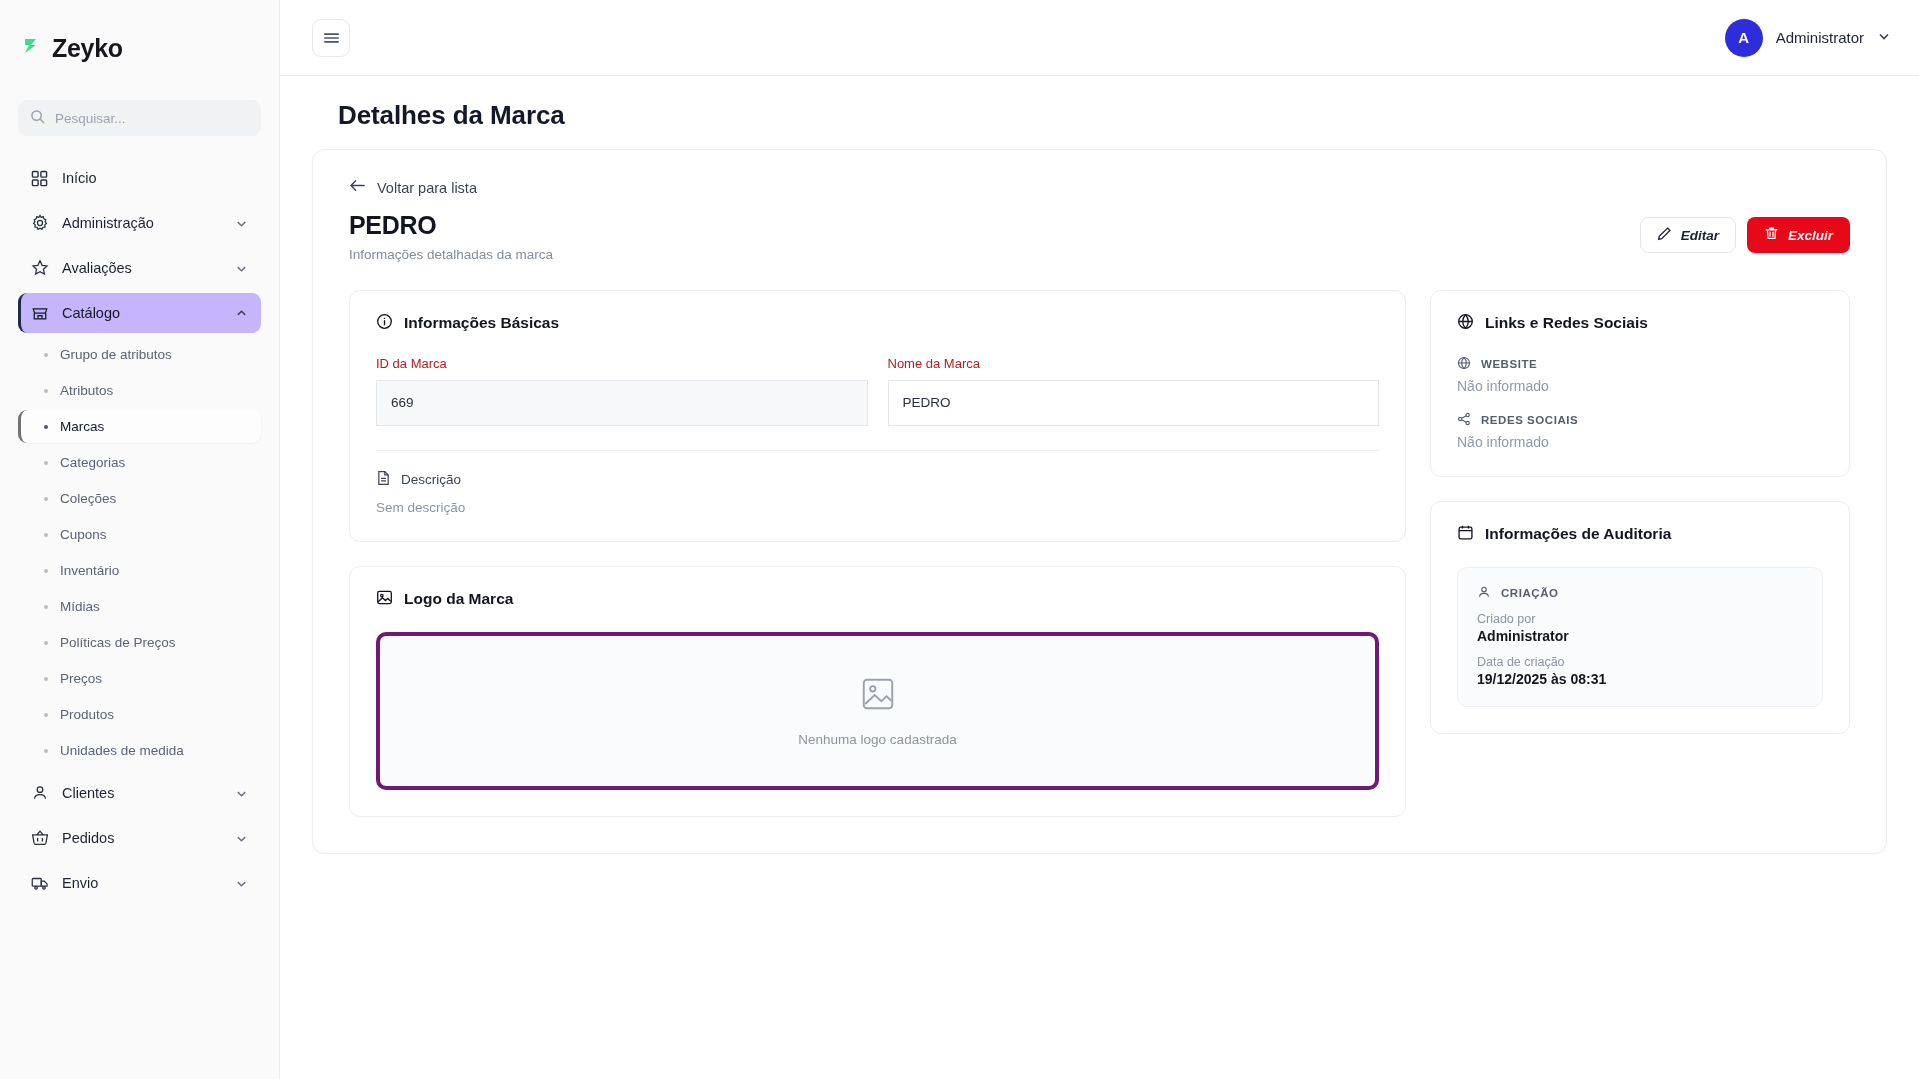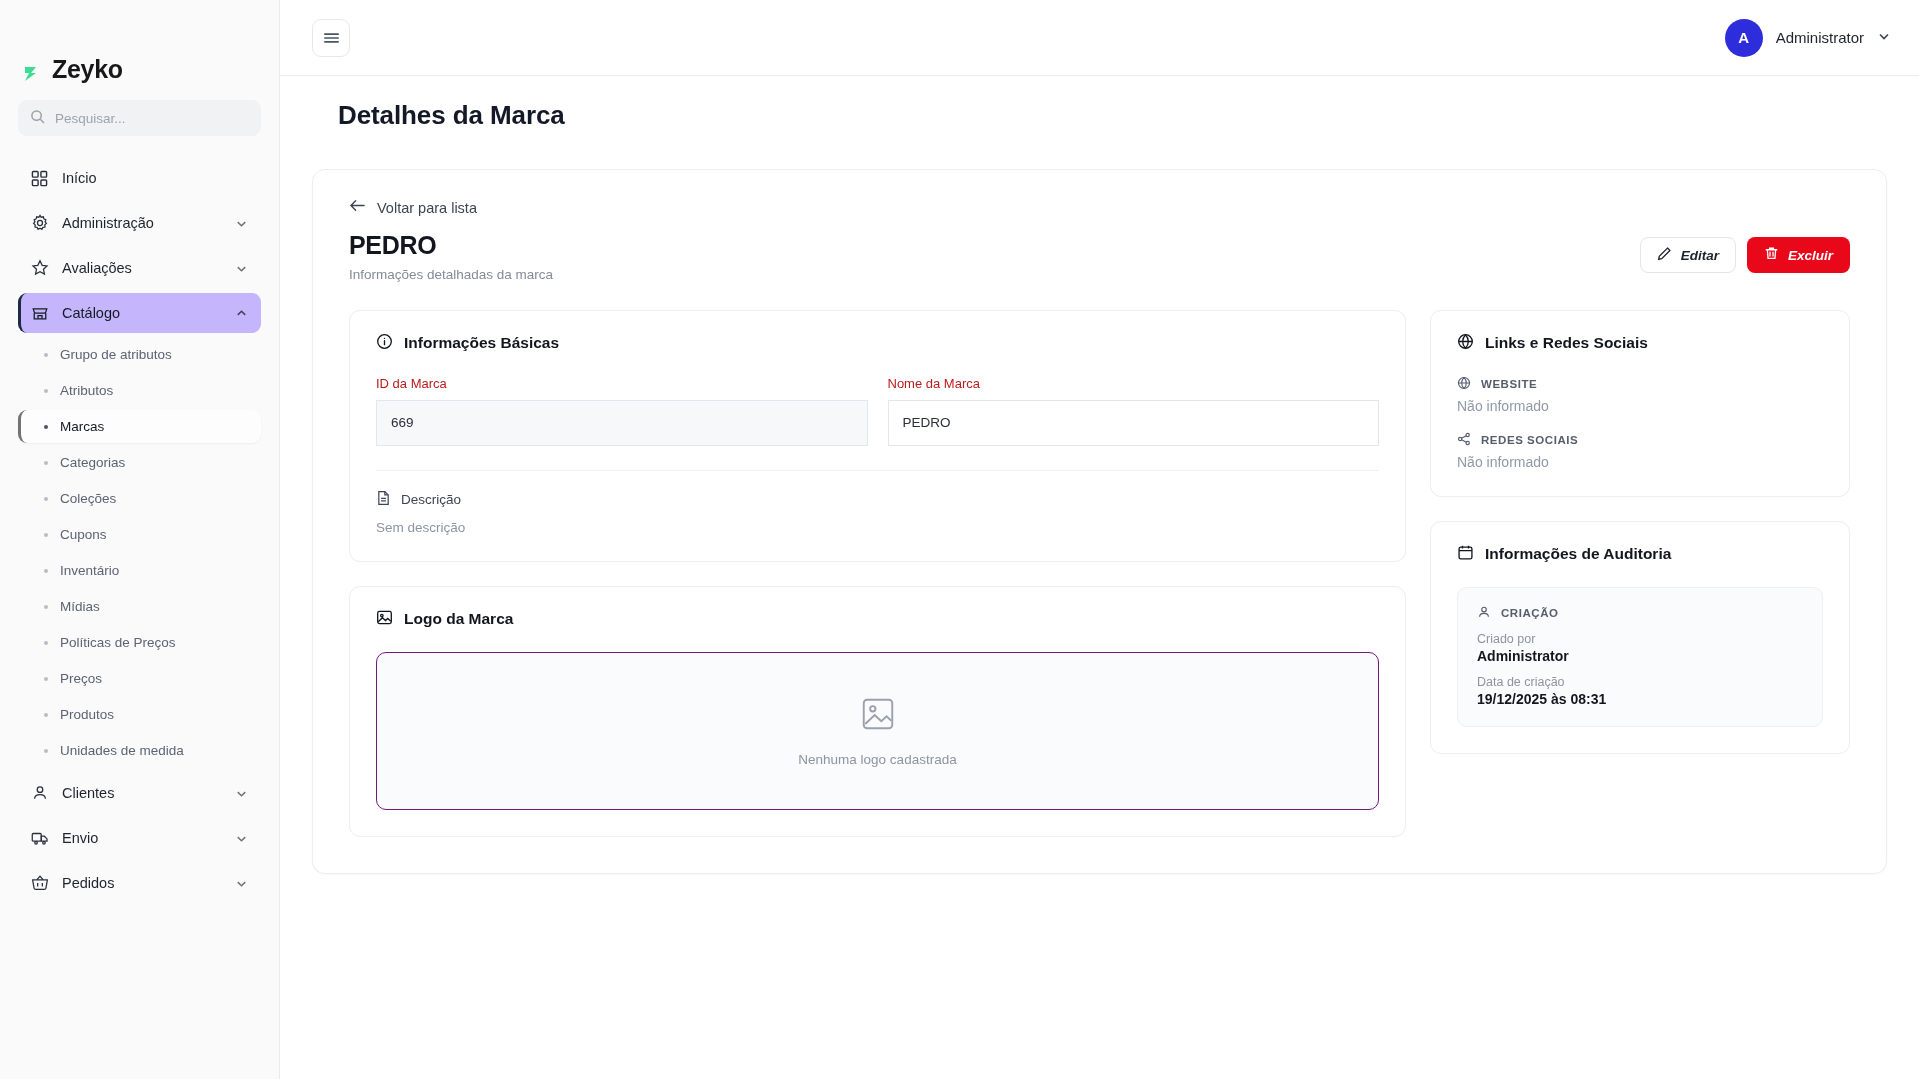--- a/index.html
+++ b/index.html
@@ -13,21 +13,21 @@
 
   
   .sidebar {
     width: 280px; height: 1079px; flex: 0 0 280px;
     background: #fafafa;
     border-right: 1px solid #ececec;
     display: flex; flex-direction: column;
     overflow: hidden;
   }
   .logo-row {
-    display: flex; align-items: flex-end; gap: 8px;
+    display: flex; align-items: flex-start; gap: 8px;
     padding: 34px 0 0 22px; height: 84px;
   }
   .logo-mark { width: 22px; height: 22px; flex: 0 0 22px; }
   .logo-text {
     font-size: 25px; font-weight: 700; color: #17171c;
     letter-spacing: -0.3px;
   }
   .search-wrap { padding: 16px 18px 0 18px; }
   .search-box {
     display: flex; align-items: center; gap: 10px;
@@ -109,21 +109,20 @@
   .page-title {
     font-size: 26px; font-weight: 700; color: #141927;
     padding: 24px 26px 18px 26px;
     letter-spacing: -0.1px;
   }
 
   .panel {
     border: 1px solid #eceef1; border-radius: 13px;
     background: #fff; padding: 28px 36px 36px 36px;
     box-shadow: 0 1px 2px rgba(16,24,40,.03);
-    margin-top: 20px;
   }
 
   .back-link {
     display: inline-flex; align-items: center; gap: 11px;
     cursor: pointer; margin-bottom: 14px;
   }
   .back-link .txt { font-size: 14.5px; color: #3c4454; }
 
   .head-row { display: flex; align-items: flex-start; justify-content: space-between; }
   .brand-name {
@@ -166,21 +165,21 @@
   .field-box.readonly { background: #f7f8fa; }
 
   .divider { height: 1px; background: #eef0f2; margin: 24px 0 19px 0; }
   .sub-head {
     display: flex; align-items: center; gap: 10px;
     font-size: 13.5px; color: #3c4454; margin-bottom: 11px;
   }
   .muted { font-size: 13.5px; color: #8d94a1; }
 
   .logo-drop {
-    border: 1px solid #701a75; border-radius: 10px;
+    border: 4px solid #701a75; border-radius: 10px;
     background: #fafbfc; height: 158px;
     display: flex; flex-direction: column;
     align-items: center; justify-content: center; gap: 15px;
   }
   .logo-drop .cap { font-size: 13.5px; color: #8d94a1; }
 
   .link-block { margin-bottom: 18px; }
   .link-block:last-child { margin-bottom: 0; }
   .link-head {
     display: flex; align-items: center; gap: 10px;
@@ -352,43 +351,43 @@
           <svg width="13" height="13" viewBox="0 0 14 14" fill="none" stroke="#6b7280" stroke-width="1.6">
               <path d="M3 5.5l4 4 4-4"></path>
             </svg>
         </span>
       </div>
 
 
       <div class="nav-item">
         <span class="ico">
           <svg width="18" height="18" viewBox="0 0 20 20" fill="none" stroke="#2a2f3c" stroke-width="1.4">
+            <path d="M6.6 6.4L10 2.4l3.4 4"></path>
+              <path d="M1.8 6.4h16.4l-1.6 9.4a1.8 1.8 0 01-1.8 1.4H5.2a1.8 1.8 0 01-1.8-1.4z"></path>
+            <path d="M7.4 10v4M12.6 10v4"></path>
+          </svg>
+        </span>
+        <span class="label">Pedidos</span>
+        <span class="chev">
+          <svg width="13" height="13" viewBox="0 0 14 14" fill="none" stroke="#6b7280" stroke-width="1.6">
+              <path d="M3 5.5l4 4 4-4"></path>
+            </svg>
+        </span>
+      </div>
+
+      <div class="nav-item">
+        <span class="ico">
+          <svg width="18" height="18" viewBox="0 0 20 20" fill="none" stroke="#2a2f3c" stroke-width="1.4">
             <rect x="1.4" y="5" width="10" height="8.6" rx="1.2"></rect>
               <path d="M11.4 8h3.4l3 3v2.6h-6.4z"></path>
             <circle cx="5.6" cy="15.4" r="1.4"></circle>
               <circle cx="14.4" cy="15.4" r="1.4"></circle>
           </svg>
         </span>
         <span class="label">Envio</span>
-        <span class="chev">
-          <svg width="13" height="13" viewBox="0 0 14 14" fill="none" stroke="#6b7280" stroke-width="1.6">
-              <path d="M3 5.5l4 4 4-4"></path>
-            </svg>
-        </span>
-      </div>
-
-      <div class="nav-item">
-        <span class="ico">
-          <svg width="18" height="18" viewBox="0 0 20 20" fill="none" stroke="#2a2f3c" stroke-width="1.4">
-            <path d="M6.6 6.4L10 2.4l3.4 4"></path>
-              <path d="M1.8 6.4h16.4l-1.6 9.4a1.8 1.8 0 01-1.8 1.4H5.2a1.8 1.8 0 01-1.8-1.4z"></path>
-            <path d="M7.4 10v4M12.6 10v4"></path>
-          </svg>
-        </span>
-        <span class="label">Pedidos</span>
         <span class="chev">
           <svg width="13" height="13" viewBox="0 0 14 14" fill="none" stroke="#6b7280" stroke-width="1.6">
               <path d="M3 5.5l4 4 4-4"></path>
             </svg>
         </span>
       </div>
 
     </nav>
   </aside>
 

